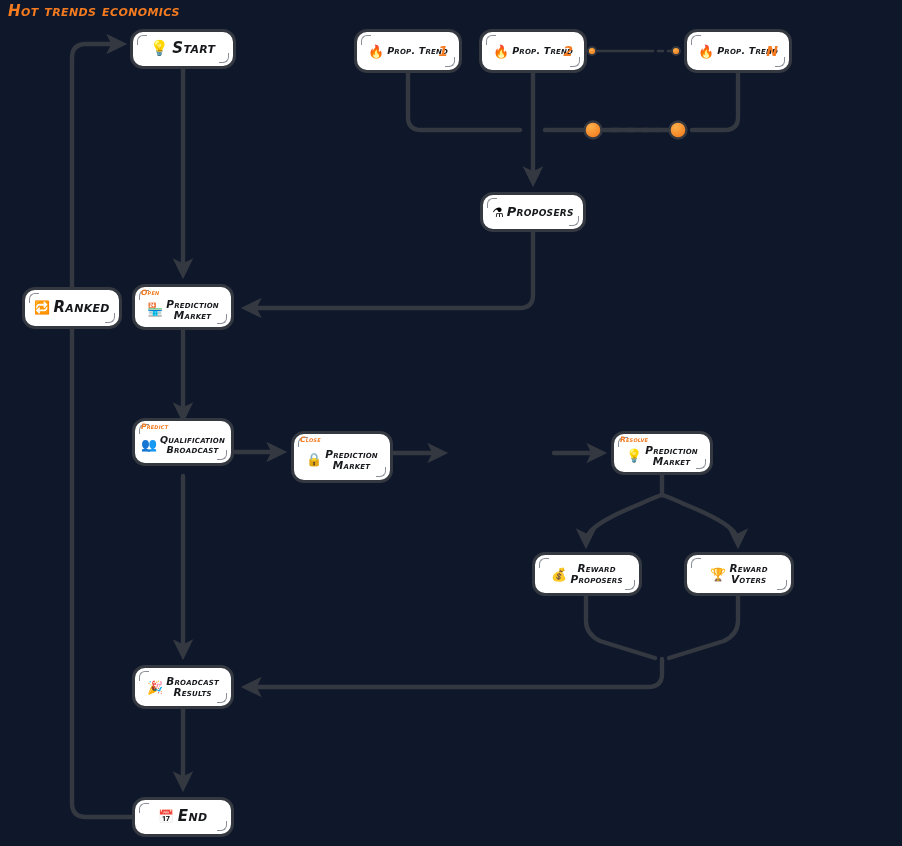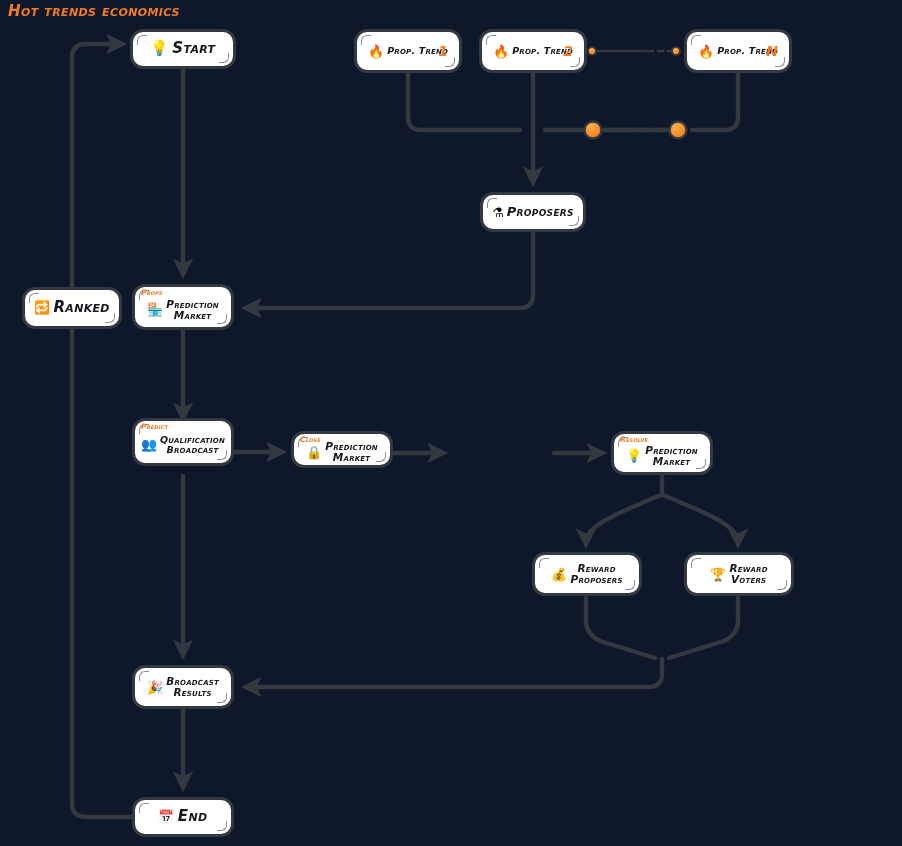--- a/index.html
+++ b/index.html
@@ -233,38 +233,38 @@
   </div>
 
   <div class="node" style="left:22px;top:287px;width:100px;height:42px;">
     <div class="inner">
       <span class="ico s">🔁</span>
       <span class="nlabel big">Ranked</span>
     </div>
   </div>
 
   <div class="node" style="left:132px;top:284px;width:102px;height:46px;">
-    <span class="tag">Props</span>
+    <span class="tag">Open</span>
     <div class="inner" style="margin-top:5px;">
       <span class="ico s">🏪</span>
       <span class="nlabel sm">Prediction
 Market</span>
     </div>
   </div>
 
   <div class="node" style="left:132px;top:418px;width:102px;height:48px;">
     <span class="tag">Predict</span>
     <div class="inner" style="margin-top:5px;">
       <span class="ico s">👥</span>
       <span class="nlabel xs">Qualification
 Broadcast</span>
     </div>
   </div>
 
-  <div class="node" style="left:291px;top:431px;width:102px;height:37px;">
+  <div class="node" style="left:291px;top:431px;width:102px;height:52px;">
     <span class="tag">Close</span>
     <div class="inner" style="margin-top:5px;">
       <span class="ico s">🔒</span>
       <span class="nlabel sm">Prediction
 Market</span>
     </div>
   </div>
 
 
   <div class="node" style="left:611px;top:431px;width:102px;height:44px;">

